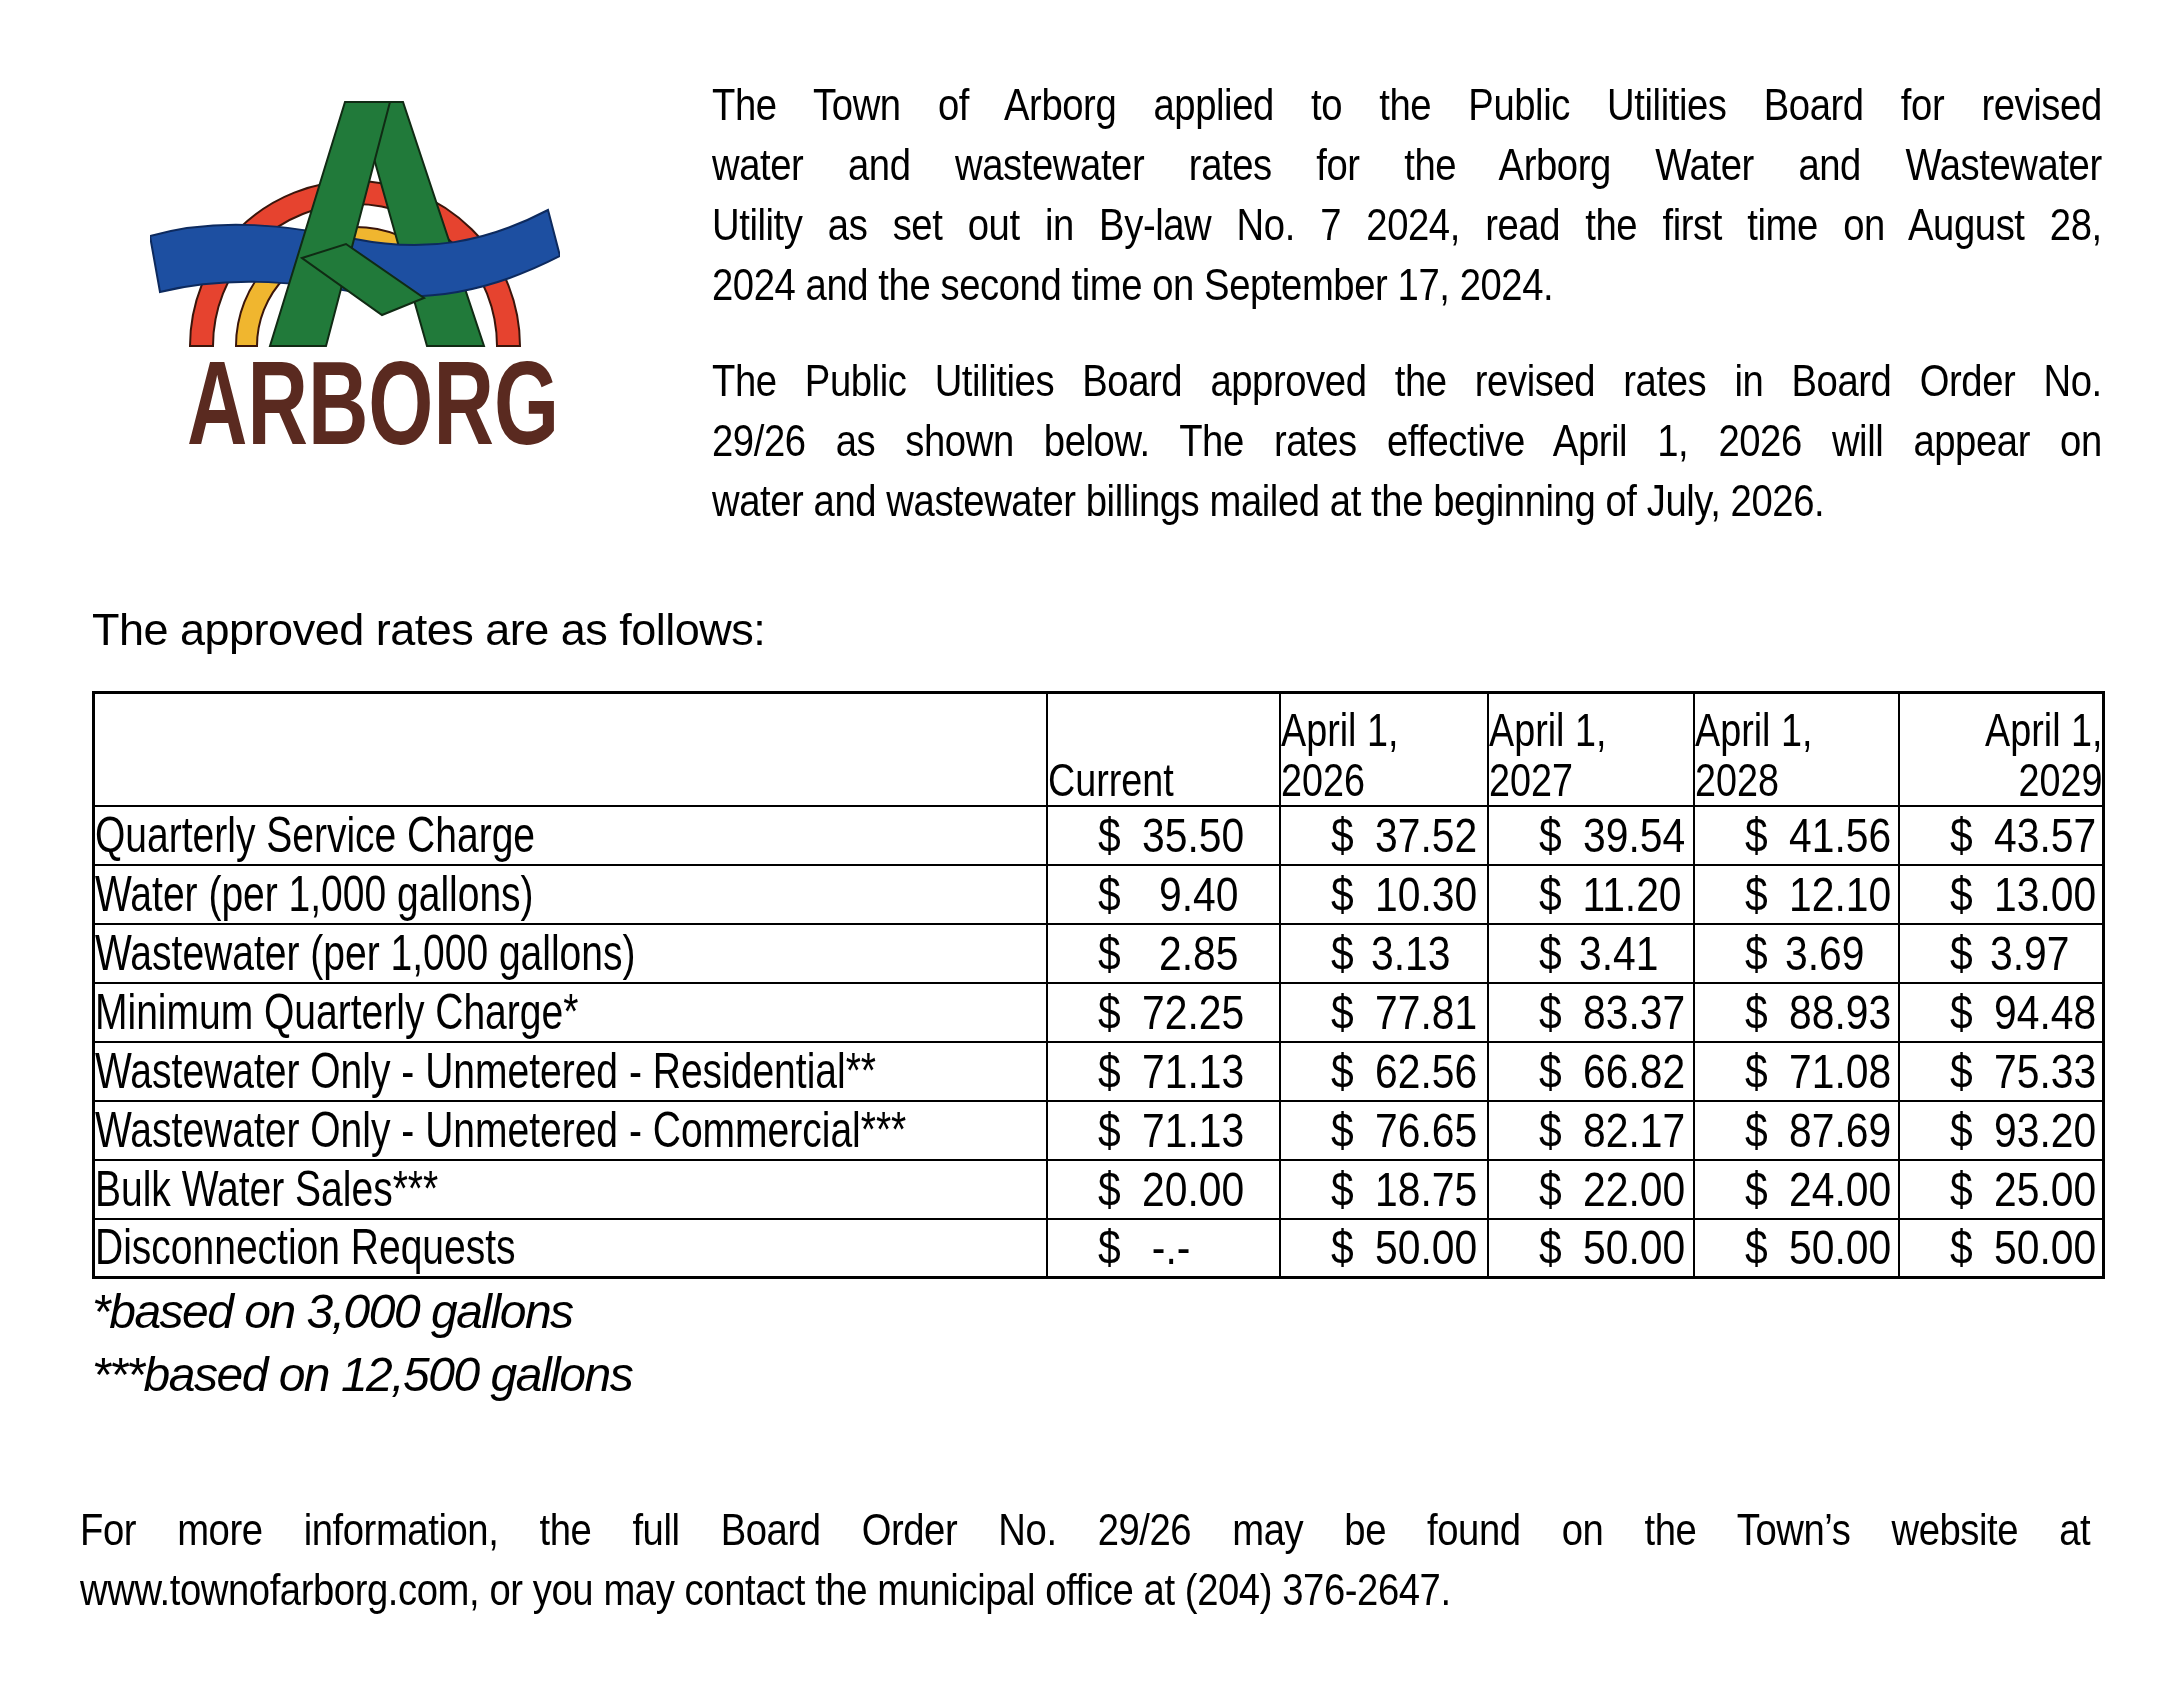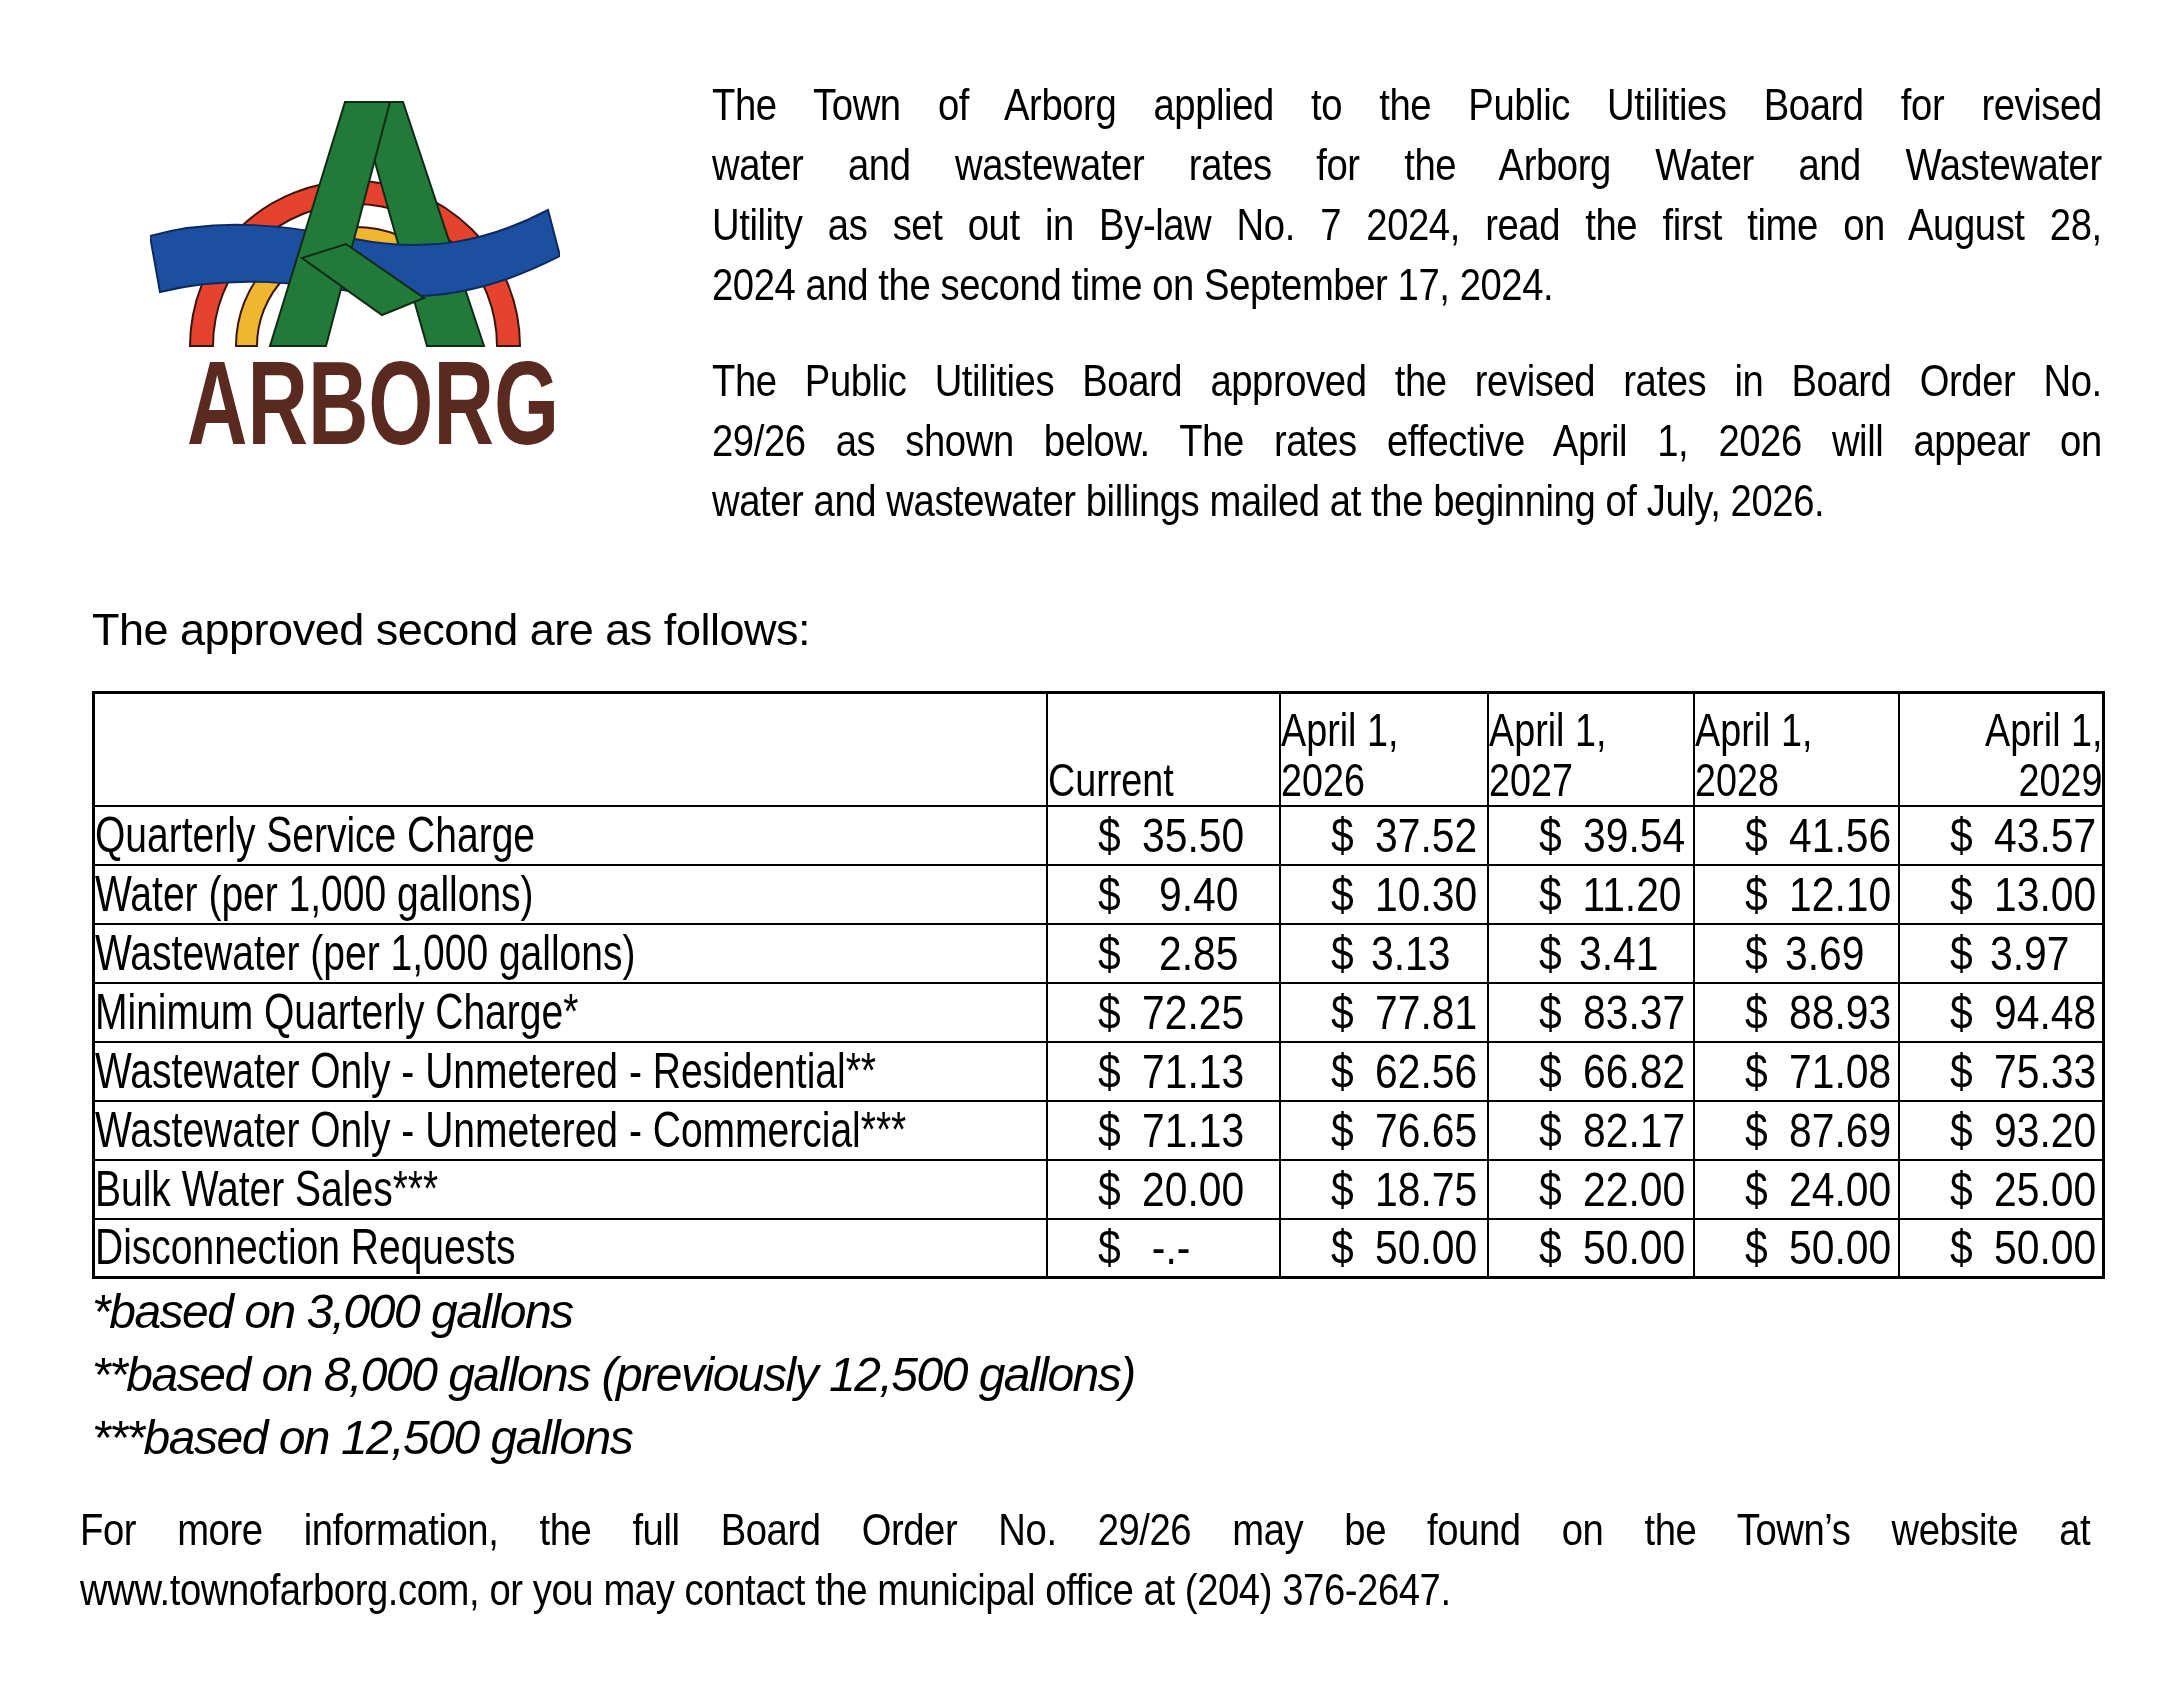--- a/index.html
+++ b/index.html
@@ -116,21 +116,21 @@
       <span class="jline">Utility as set out in By-law No. 7 2024, read the first time on August 28,</span>
       <span class="jlast">2024 and the second time on September 17, 2024.</span>
     </p>
     <p>
       <span class="jline">The Public Utilities Board approved the revised rates in Board Order No.</span>
       <span class="jline">29/26 as shown below. The rates effective April 1, 2026 will appear on</span>
       <span class="jlast">water and wastewater billings mailed at the beginning of July, 2026.</span>
     </p>
   </div>
 
-  <div class="rates-intro">The approved second are as follows:</div>
+  <div class="rates-intro">The approved rates are as follows:</div>
 
   <table class="rates">
     <colgroup>
       <col style="width:953px">
         <col style="width:233px">
         <col style="width:208px">
       <col style="width:206px">
         <col style="width:205px">
         <col style="width:205px">
     </colgroup>
@@ -421,21 +421,20 @@
               <span class="cur-sym">$</span>
               <span class="num">50.00</span>
             </div>
           </td>
       </tr>
     </tbody>
   </table>
 
   <div class="footnotes">
     <div class="fnote">*based on 3,000 gallons</div>
-    <div class="fnote">**based on 8,000 gallons (previously 12,500 gallons)</div>
     <div class="fnote">***based on 12,500 gallons</div>
   </div>
 
   <div class="footer">
     <span class="jline">For more information, the full Board Order No. 29/26 may be found on the Town’s website at</span>
     <span class="jlast">www.townofarborg.com, or you may contact the municipal office at (204) 376-2647.</span>
   </div>
 
 </div>
 

